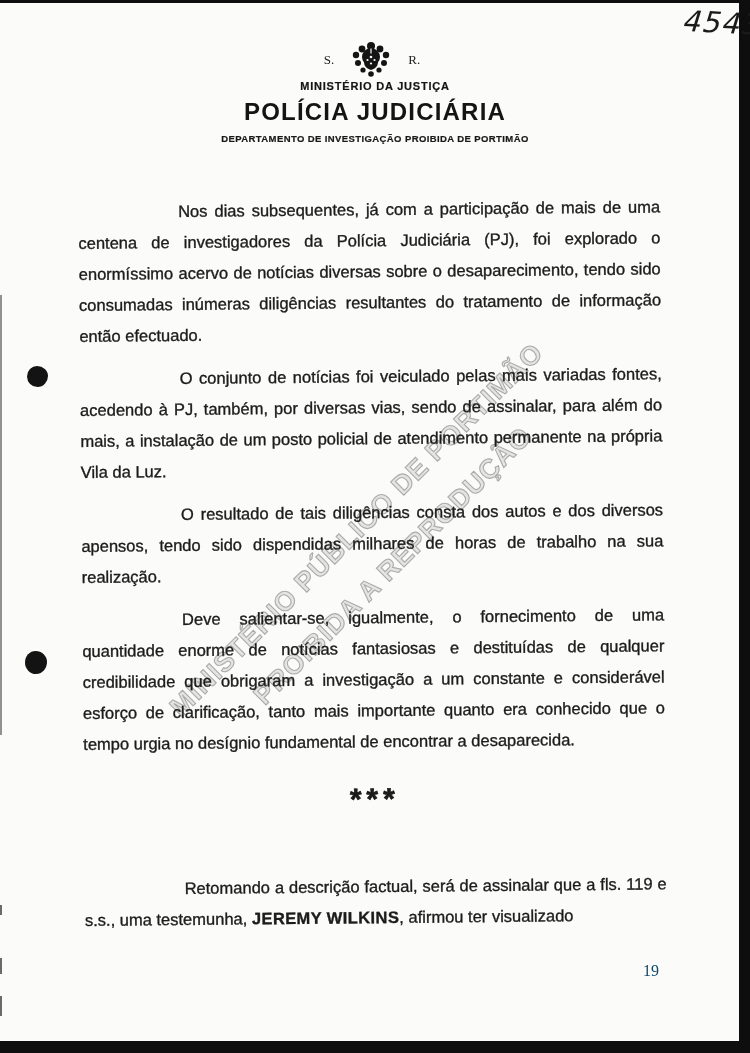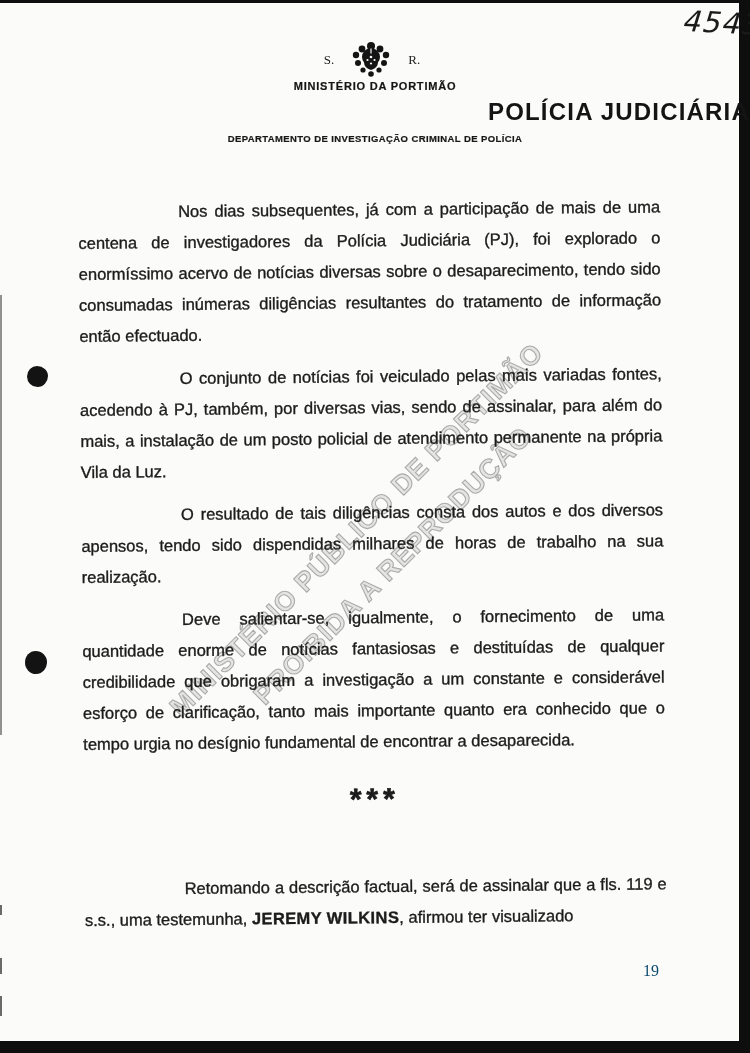--- a/index.html
+++ b/index.html
@@ -60,21 +60,21 @@
     font-size: 13px; color: #1d1d1d;
   }
   .crest-svg { display: block; }
   .ministry {
     position: absolute; top: 80px; left: 0; width: 750px;
     font-size: 11px; font-weight: bold; letter-spacing: .8px; color: #151515;
     -webkit-text-stroke: .2px #151515;
   }
   .agency {
     position: absolute; top: 98px; left: 0; width: 750px;
-    font-size: 24px; font-weight: bold; letter-spacing: 1.2px; color: #141414; text-align: right;
+    font-size: 24px; font-weight: bold; letter-spacing: 1.2px; color: #141414;
   }
   .department {
     position: absolute; top: 133px; left: 0; width: 750px;
     font-size: 9.5px; font-weight: bold; letter-spacing: .4px; color: #181818;
     -webkit-text-stroke: .2px #181818;
   }
 
   
   .watermark {
     position: absolute; left: 375px; top: 548px; width: 640px;
@@ -156,23 +156,23 @@
             <circle cx="25" cy="17" r="1.3"></circle>
             <circle cx="21.5" cy="20" r="1.1"></circle>
             <circle cx="28.5" cy="20" r="1.1"></circle>
             <circle cx="25" cy="23.5" r="1.1"></circle>
             <rect x="24.4" y="8.5" width="1.2" height="5"></rect>
           </g>
         </svg>
         <span class="crest-initial">R.</span>
       </span>
     </div>
-    <div class="ministry">MINISTÉRIO DA PORTIMÃO</div>
+    <div class="ministry">MINISTÉRIO DA JUSTIÇA</div>
     <div class="agency">POLÍCIA JUDICIÁRIA</div>
-    <div class="department">DEPARTAMENTO DE INVESTIGAÇÃO CRIMINAL DE POLÍCIA</div>
+    <div class="department">DEPARTAMENTO DE INVESTIGAÇÃO PROIBIDA DE PORTIMÃO</div>
   </div>
 
   <div class="watermark">
     <div class="wm-line1">MINISTÉRIO PÚBLICO DE PORTIMÃO</div>
     <div class="wm-line2">PROIBIDA A REPRODUÇÃO</div>
   </div>
 
   <div class="text-block">
     <p>Nos dias subsequentes, já com a participação de mais de uma centena de investigadores da Polícia Judiciária (PJ), foi explorado o enormíssimo acervo de notícias diversas sobre o desaparecimento, tendo sido consumadas inúmeras diligências resultantes do tratamento de informação então efectuado.</p>
     <p>O conjunto de notícias foi veiculado pelas mais variadas fontes, acedendo à PJ, também, por diversas vias, sendo de assinalar, para além do mais, a instalação de um posto policial de atendimento permanente na própria Vila da Luz.</p>

